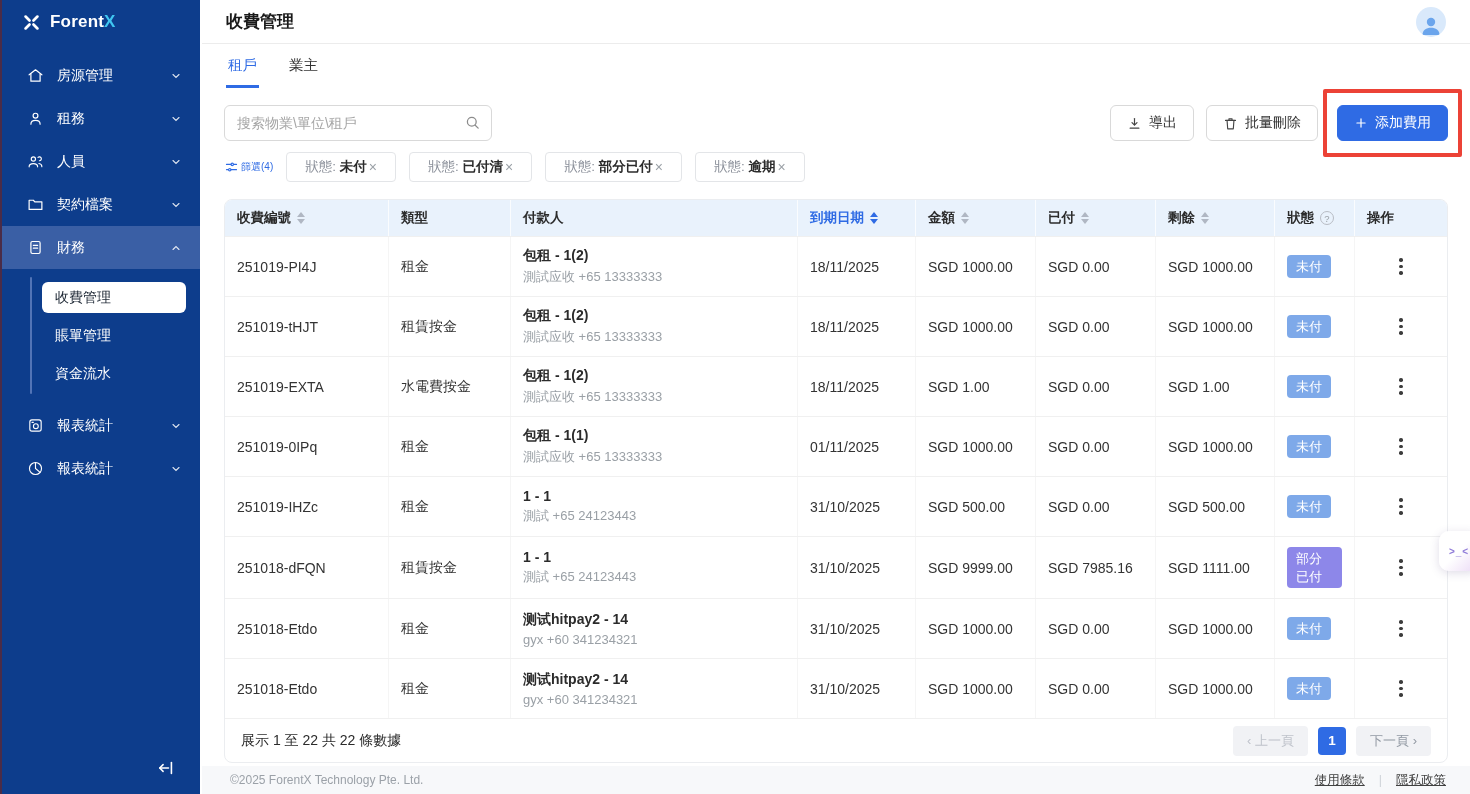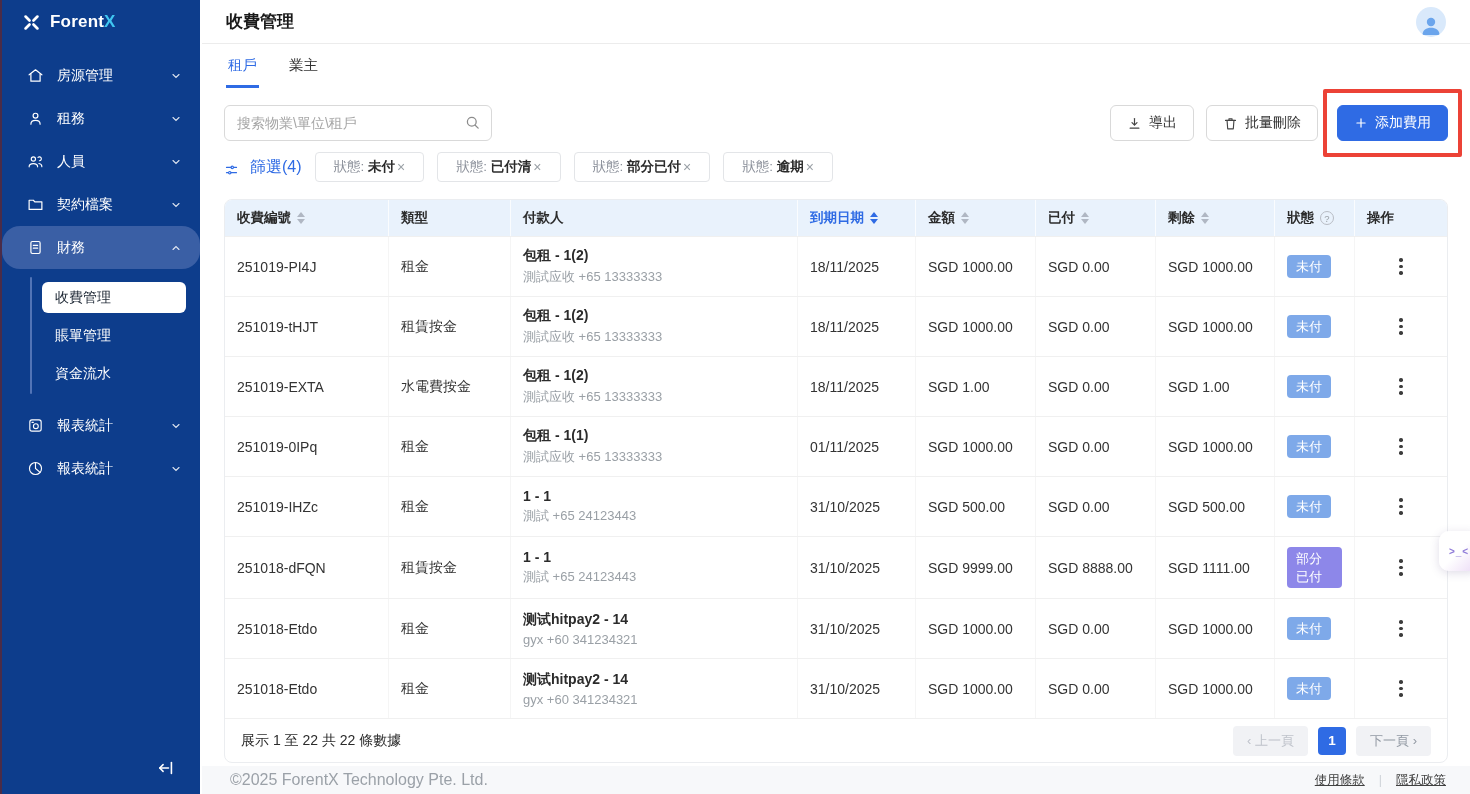--- a/index.html
+++ b/index.html
@@ -18,21 +18,21 @@
   
   .sidebar{position:absolute;left:0;top:0;bottom:0;width:200px;background:var(--sidebar);border-left:2px solid #4a2c48;color:#fff;}
   .logo-row{height:44px;display:flex;align-items:center;padding-left:20px;gap:9px;}
   .logo-text{font-size:17px;font-weight:700;letter-spacing:.2px;}
   .logo-text .accent{color:#3fc6f1;}
   .menu{margin-top:10px;}
   .menu-item{height:43px;display:flex;align-items:center;padding:0 18px 0 25px;cursor:pointer;}
   .menu-item .mi-icon{width:17px;height:17px;margin-right:13px;flex:0 0 auto;display:flex;}
   .menu-item .mi-label{flex:1;font-size:14px;color:#fff;}
   .menu-item .chev{opacity:.85;display:flex;}
-  .menu-item.active{background:var(--sidebar-active);border-radius:18px;}
+  .menu-item.active{background:var(--sidebar-active);}
   .submenu{position:relative;padding:6px 0 8px 0;}
   .submenu .guide{position:absolute;left:28px;top:8px;bottom:10px;width:2px;background:#5274b6;border-radius:1px;}
   .submenu-item{margin:7px 14px 7px 40px;height:31px;display:flex;align-items:center;padding-left:13px;border-radius:6px;font-size:14px;color:#fff;cursor:pointer;}
   .submenu-item.active{background:#fff;color:#1c2633;font-weight:400;}
   .collapse-btn{position:absolute;bottom:14px;right:20px;width:28px;height:24px;display:flex;align-items:center;justify-content:center;cursor:pointer;}
 
   
   .main{margin-left:202px;height:100%;display:flex;flex-direction:column;position:relative;}
   .titlebar{height:44px;border-bottom:1px solid #ececec;display:flex;align-items:center;justify-content:space-between;padding:0 24px;flex:0 0 auto;}
   .page-title{font-size:17px;font-weight:700;color:#1a1a1a;}
@@ -50,21 +50,21 @@
   .search-input::placeholder{color:#a6a6a6;}
   .search-icon{position:absolute;right:11px;top:9px;display:flex;}
   .btn-group{display:flex;align-items:flex-start;gap:12px;}
   .btn{height:36px;display:flex;align-items:center;gap:7px;padding:0 16px;border-radius:6px;border:1px solid #d9d9d9;background:#fff;font-size:14px;color:#333;cursor:pointer;font-family:inherit;}
   .btn-primary-wrap{position:relative;margin-left:7px;}
   .btn.primary{background:var(--accent);border-color:var(--accent);color:#fff;}
   .annotation-box{position:absolute;inset:-16px -14px;border:4px solid var(--annotation);border-radius:2px;pointer-events:none;}
 
   
   .filter-row{margin-top:11px;display:flex;align-items:center;gap:13px;}
-  .filter-toggle{display:flex;align-items:flex-end;gap:11px;color:var(--accent);font-size:16px;font-weight:500;cursor:pointer;}
+  .filter-toggle{display:flex;align-items:flex-start;gap:2px;color:var(--accent);font-size:10px;font-weight:500;cursor:pointer;}
   .chip{height:30px;display:flex;align-items:center;gap:2px;border:1px solid #e3e5e8;border-radius:4px;padding:0 18px;font-size:13.5px;background:#fff;}
   .chip .chip-field{color:#8a8f99;}
   .chip .chip-value{color:#2b2b2b;font-weight:700;}
   .chip .chip-close{color:#9aa0a6;font-size:14px;cursor:pointer;line-height:1;}
 
   
   .table-card{margin-top:17px;border:1px solid #ebedf0;border-radius:8px;overflow:hidden;}
   .grid-row{display:grid;grid-template-columns:164px 122px 287px 118px 120px 120px 119px 80px minmax(0,1fr);}
   .thead{background:#e9f2fc;height:36px;}
   .th{display:flex;align-items:center;gap:6px;padding:0 12px;font-size:13.5px;font-weight:700;color:#2b2b2b;border-right:1px solid rgba(255,255,255,.75);}
@@ -93,21 +93,21 @@
   .pagination{height:44px;border-top:1px solid #f0f0f0;display:flex;align-items:center;justify-content:space-between;padding:0 16px;}
   .page-summary{font-size:14px;color:#2b2b2b;}
   .pager{display:flex;align-items:center;gap:10px;}
   .pg-btn{height:28px;display:flex;align-items:center;padding:15px 14px;background:#f1f2f5;border-radius:4px;font-size:13px;cursor:pointer;}
   .pg-btn.prev{color:#bfc3cb;}
   .pg-btn.next{color:#9299a3;}
   .pg-num{width:28px;height:28px;background:var(--accent);color:#fff;border-radius:4px;display:flex;align-items:center;justify-content:center;font-size:13.5px;font-weight:700;cursor:pointer;}
 
   
   .footer{height:28px;background:#f7f8fa;display:flex;align-items:center;justify-content:space-between;padding:0 24px 0 28px;flex:0 0 auto;}
-  .copyright{font-size:16px;color:#9ba1a8;}
+  .copyright{font-size:12px;color:#9ba1a8;}
   .footer-links{display:flex;align-items:center;gap:14px;font-size:12.5px;}
   .footer-links a{color:#404040;text-decoration:underline;cursor:pointer;}
   .footer-links .sep{color:#cfd3d8;}
 
   
   .float-widget{position:absolute;right:-9px;top:531px;width:40px;height:40px;background:linear-gradient(135deg,#ffffff 50%,#ead9f5);border-radius:10px;box-shadow:0 2px 10px rgba(80,60,120,.18);display:flex;align-items:center;justify-content:center;font-size:10px;font-weight:700;color:#8f7bd8;letter-spacing:1px;cursor:pointer;}
 </style>
 </head>
 <body>
 
@@ -523,21 +523,21 @@
 
         <div class="grid-row trow">
           <div class="td">251018-dFQN</div>
           <div class="td">租賃按金</div>
           <div class="td payer">
               <span class="payer-main">1 - 1</span>
               <span class="payer-sub">測試 +65 24123443</span>
             </div>
           <div class="td">31/10/2025</div>
           <div class="td">SGD 9999.00</div>
-          <div class="td">SGD 8888.00</div>
+          <div class="td">SGD 7985.16</div>
           <div class="td">SGD 1111.00</div>
           <div class="td">
               <span class="badge partial">部分已付</span>
             </div>
           <div class="td actions">
               <span class="more-dots">
                 <i></i>
                 <i></i>
                 <i></i>
               </span>

